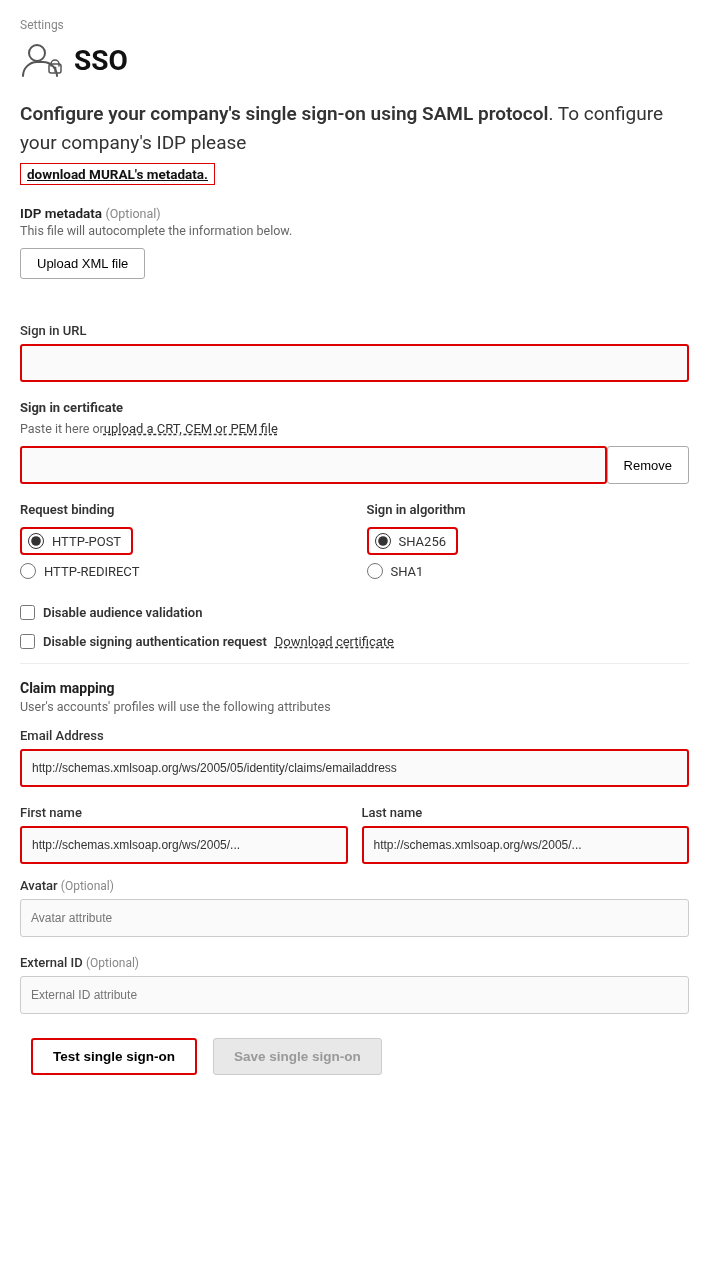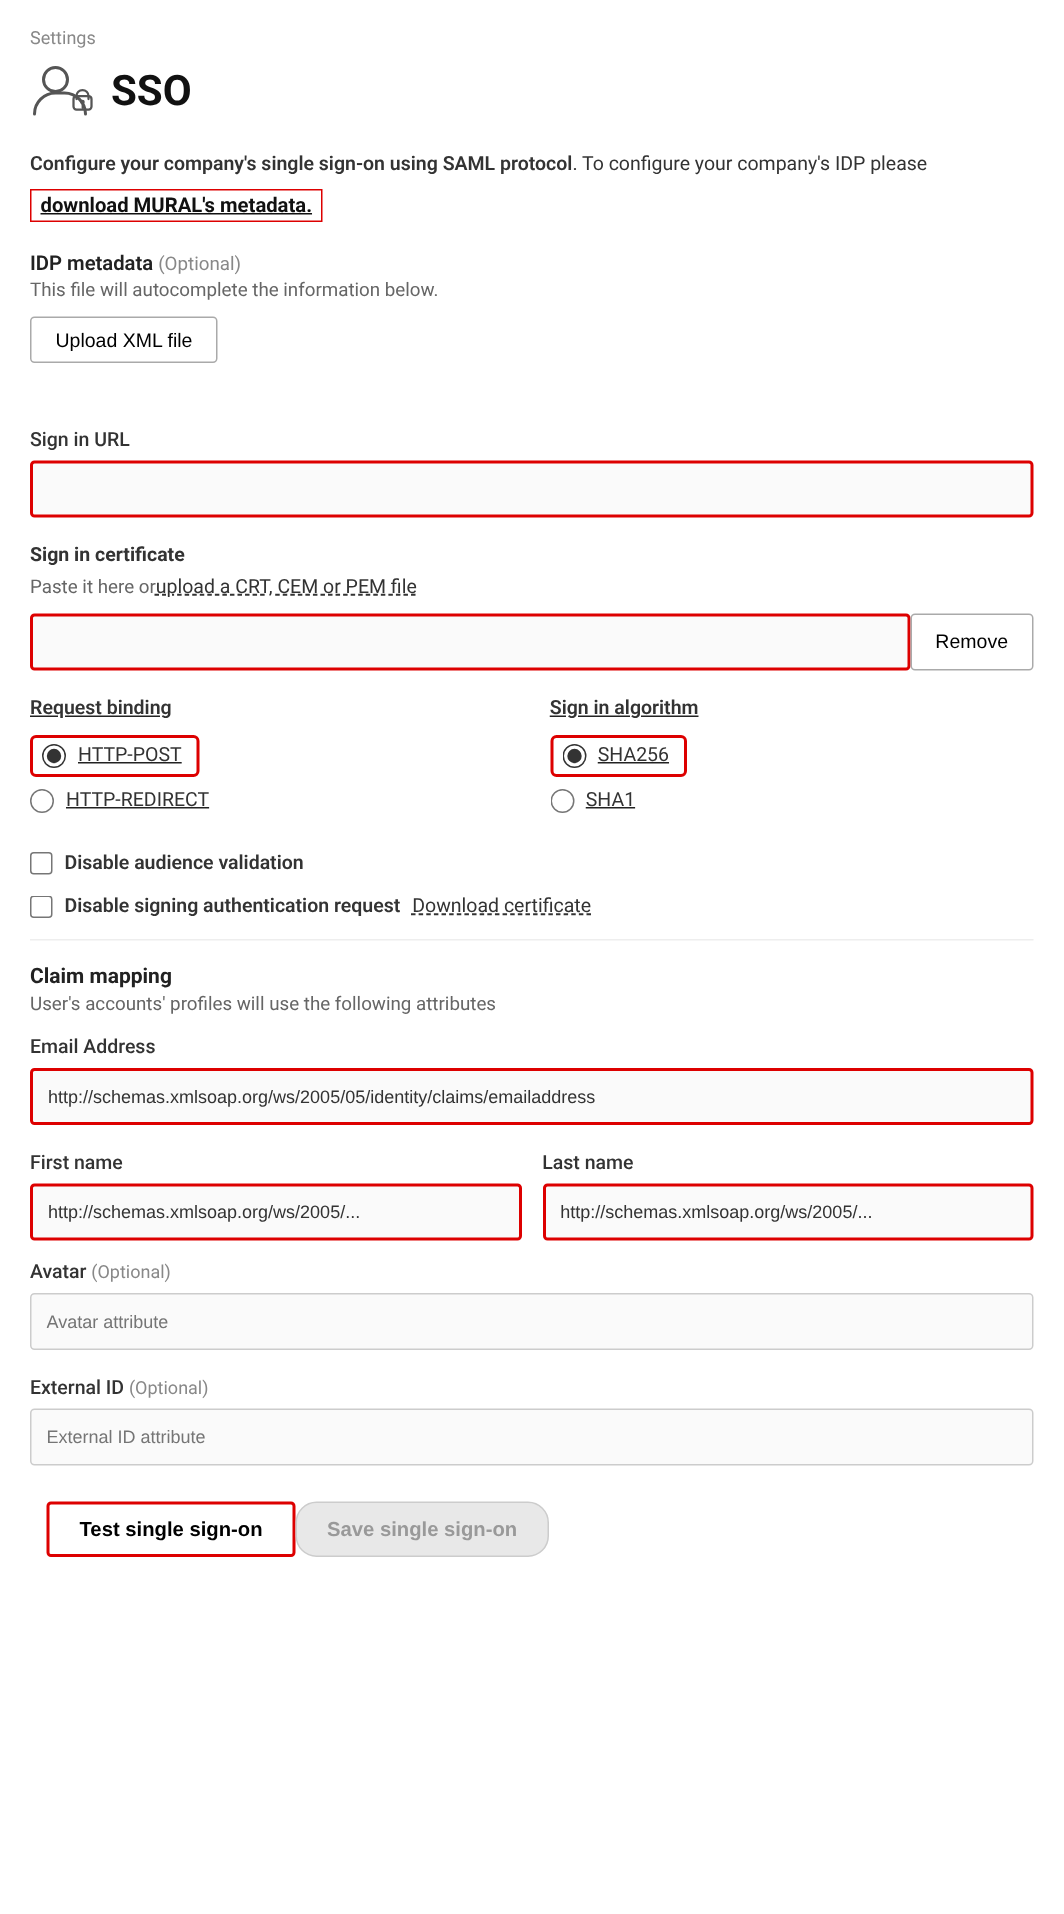--- a/index.html
+++ b/index.html
@@ -27,21 +27,21 @@
     .sso-icon {
       width: 44px;
       height: 44px;
     }
     .page-title {
       font-size: 28px;
       font-weight: 700;
       color: #111;
     }
     .description {
-      font-size: 13px;
+      font-size: 19px;
       color: #333;
       margin-bottom: 6px;
       line-height: 1.5;
     }
     .description strong {
       font-weight: 600;
     }
     .download-link {
       display: inline-block;
       font-size: 13.5px;
@@ -121,21 +121,20 @@
       font-weight: 500;
       cursor: pointer;
       border-radius: 3px;
       white-space: nowrap;
       height: 38px;
     }
     .two-col {
       display: flex;
       gap: 24px;
       margin-bottom: 18px;
-      text-decoration: underline;
     }
     .col-section {
       flex: 1;
     }
     .col-section-title {
       font-size: 13px;
       font-weight: 600;
       color: #333;
       margin-bottom: 10px;
     }
@@ -202,41 +201,41 @@
       flex: 1;
       margin-bottom: 0;
     }
     .divider {
       height: 1px;
       background: #eee;
       margin: 10px 0 16px 0;
     }
     .bottom-actions {
       display: flex;
-      gap: 0;
+      gap: 16px;
       margin-top: 24px;
       padding-left: 11px;
     }
     .test-btn {
       border: 2px solid #d00;
       background: #fff;
       padding: 9px 20px;
       font-size: 13.5px;
       font-weight: 600;
       cursor: pointer;
       border-radius: 3px;
     }
     .save-btn {
       border: 1.5px solid #ccc;
       background: #e8e8e8;
       padding: 9px 20px;
       font-size: 13.5px;
       font-weight: 600;
       cursor: not-allowed;
-      border-radius: 14px;
+      border-radius: 3px;
       color: #999;
     }
     .section-gap { margin-bottom: 22px; }
   </style>
 </head>
 <body>
 
 <div class="page-container">
   
   <div class="breadcrumb">Settings</div>

